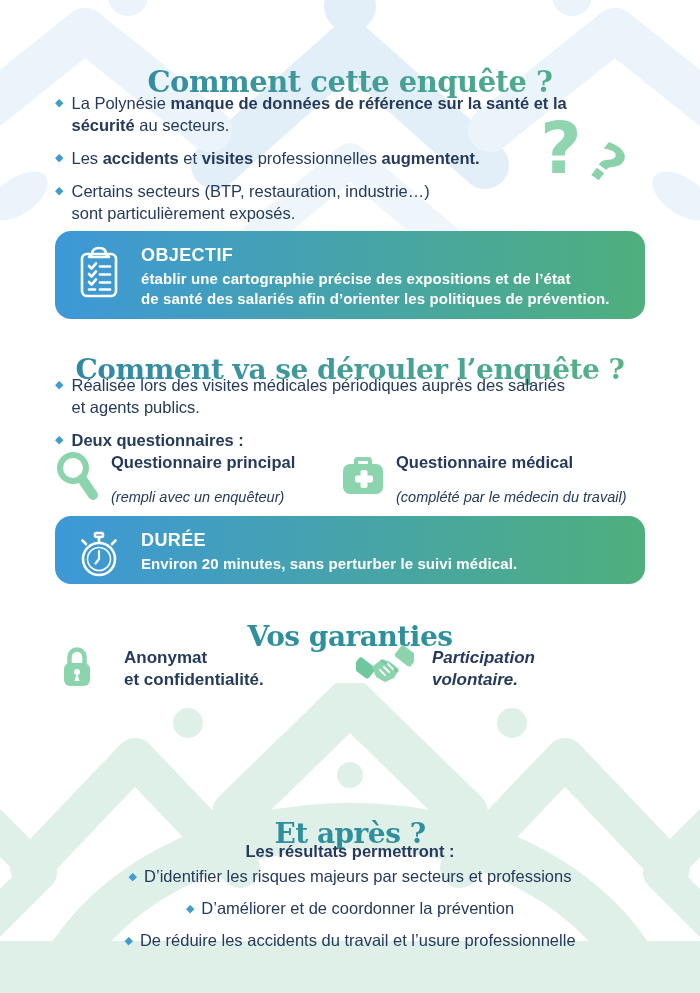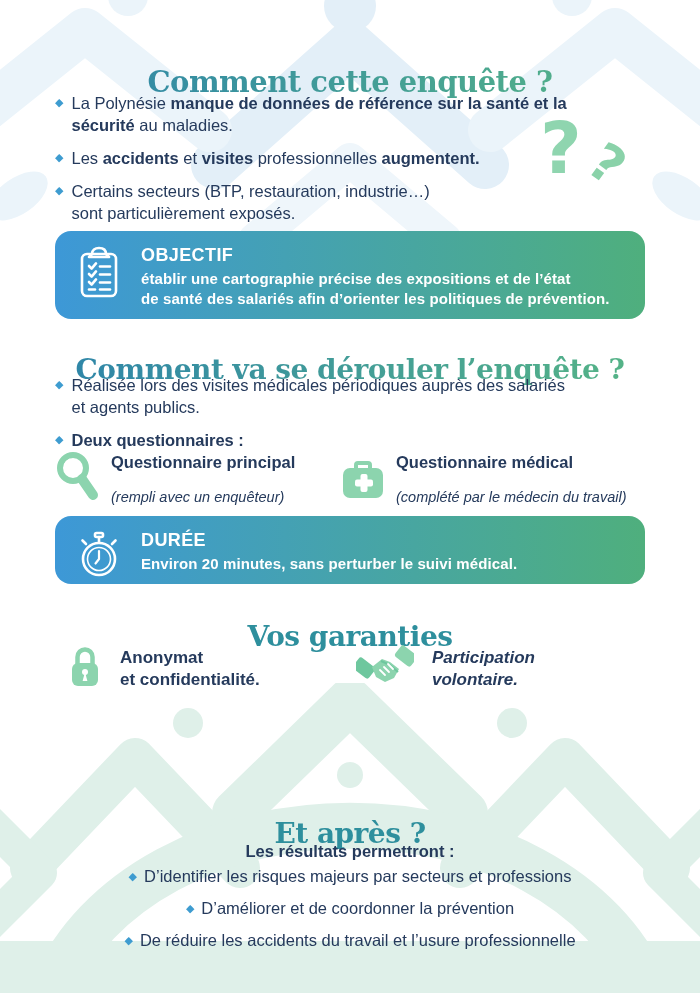--- a/index.html
+++ b/index.html
@@ -63,30 +63,30 @@
     display:flex;
     padding:14px 18px;
   }
   .banner-objectif{top:231px;height:88px;}
   .banner-duree{top:516px;height:68px;}
   .banner .icon-box{flex:none;width:52px;margin-right:16px;display:flex;justify-content:center;}
   .banner-title{font-size:18px;font-weight:bold;letter-spacing:0.4px;margin-bottom:3px;}
   .banner-text{font-size:15px;font-weight:bold;line-height:1.35;white-space:pre-line;letter-spacing:0.1px;}
 
   .q-row{position:absolute;top:450px;left:0;width:700px;}
-  .q-col{position:absolute;display:flex;align-items:flex-end;}
+  .q-col{position:absolute;display:flex;align-items:center;}
   .q-col-left{left:53px;width:290px;}
   .q-col-right{left:340px;width:330px;}
   .q-icon{flex:none;margin-right:10px;}
   .q-name{font-size:16.5px;font-weight:bold;line-height:1.2;margin-top:3px;}
   .q-detail{font-size:14.5px;font-style:italic;line-height:1.25;margin-top:15px;}
 
   .g-row{position:absolute;top:645px;left:0;width:700px;}
   .g-col{position:absolute;display:flex;align-items:flex-start;}
-  .g-col-left{left:68px;}
+  .g-col-left{left:60px;gap:12px;}
   .g-col-right{left:356px;font-style:italic;}
   .g-icon{flex:none;margin-right:18px;}
   .g-label{font-size:17px;font-weight:bold;line-height:1.3;white-space:pre-line;margin-top:2px;}
 
   .apres-intro{
     position:absolute;top:842px;left:0;right:0;
     text-align:center;font-size:16.5px;font-weight:bold;
   }
   .apres-bullets{position:absolute;top:866px;left:0;right:0;}
   .apres-bullet{
@@ -132,21 +132,21 @@
     <rect x="0" y="258" width="700" height="52" fill="#DFF0E9"></rect>
   </svg>
 
   <div class="content">
 
     <h1 class="h-serif grad-text title-why">Comment cette enquête ?</h1>
 
     <div class="bullets-why">
       <div class="bullet-row">
         <span class="diamond">◆</span>
-        <span class="txt"><span>La Polynésie </span><span class="b">manque de données de référence sur la santé et la sécurité</span><span> au maladies.</span></span>
+        <span class="txt"><span>La Polynésie </span><span class="b">manque de données de référence sur la santé et la sécurité</span><span> au secteurs.</span></span>
       </div>
       <div class="bullet-row">
         <span class="diamond">◆</span>
         <span class="txt"><span>Les </span><span class="b">accidents</span><span> et </span><span class="b">visites</span><span> professionnelles </span><span class="b">augmentent.</span></span>
       </div>
       <div class="bullet-row">
         <span class="diamond">◆</span>
         <span class="txt"><span>Certains secteurs (BTP, restauration, industrie…)
 sont particulièrement exposés.</span></span>
       </div>

